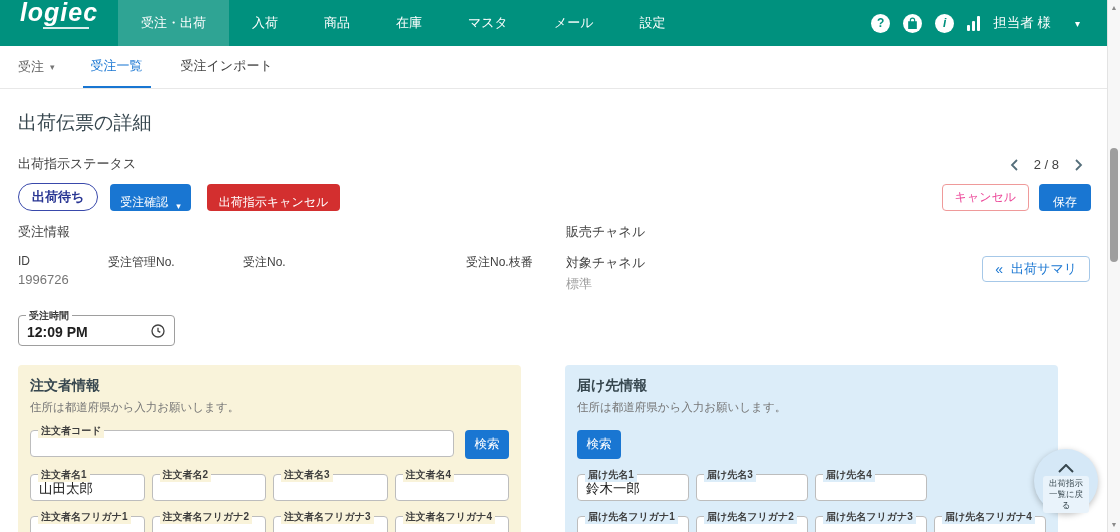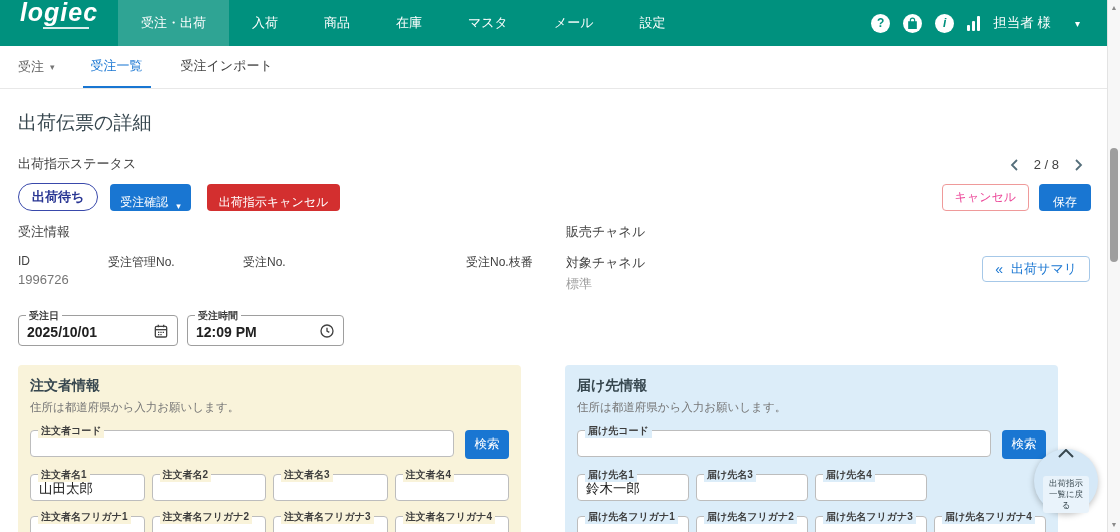--- a/index.html
+++ b/index.html
@@ -78,21 +78,21 @@
   .panel-left .ofield label{background:#f9f3da;}
   .panel-right .ofield label{background:#dcedf9;}
   .panel h2{margin:2px 0 0;font-size:14px;font-weight:600;color:#37474f;}
   .panel .note{font-size:11.5px;color:#757575;margin-top:5px;}
   .prow{display:flex;margin-top:15px;gap:11px;align-items:flex-start;}
   .prow .grow{flex:1;}
   .grid4{display:grid;grid-template-columns:repeat(4,1fr);gap:7px;margin-top:15px;}
   .btn-search{background:#1976d2;color:#fff;border:none;border-radius:4px;width:44px;height:29px;font-size:12.5px;cursor:pointer;font-family:inherit;flex:none;}
 
   
-  .fab{position:absolute;right:22px;top:449px;width:64px;height:64px;border-radius:50%;background:#d5e8f7;box-shadow:0 2px 6px rgba(0,0,0,.25);display:flex;flex-direction:column;align-items:center;justify-content:space-between;z-index:5;cursor:pointer;}
+  .fab{position:absolute;right:22px;top:449px;width:64px;height:64px;border-radius:50%;background:#d5e8f7;box-shadow:0 2px 6px rgba(0,0,0,.25);display:flex;flex-direction:column;align-items:center;justify-content:flex-end;z-index:5;cursor:pointer;}
   .fab-label{margin-top:3px;width:46px;font-size:8.5px;line-height:1.3;color:#37474f;background:#e9f3fb;border-radius:3px;padding:2px 3px;text-align:center;box-sizing:border-box;}
 
   
   .rail{position:absolute;right:0;top:0;width:13px;height:532px;background:#f7f7f7;border-left:1px solid #e3e3e3;z-index:10;box-sizing:border-box;}
   .rail-arrow{position:absolute;left:0;right:0;text-align:center;color:#8a8a8a;font-size:7px;cursor:pointer;}
   .rail-up{top:4px;}.rail-down{bottom:4px;}
   .rail-thumb{position:absolute;top:148px;left:2px;width:8px;height:114px;background:#9e9e9e;border-radius:5px;cursor:pointer;}
 </style>
 </head>
 <body>
@@ -200,37 +200,20 @@
         <div class="target-label">対象チャネル</div>
         <div class="target-value">標準</div>
       </div>
       <button class="btn-summary">
         <span class="dbl">«</span>
         <span>出荷サマリ</span>
       </button>
     </div>
 
     <div class="date-row">
-      <div class="ofield dfield w-date">
-        <label>受注日</label>
-        <input value="2025/10/01" style="">
-        <span class="ficon">
-          <svg width="16" height="16" viewBox="0 0 24 24" fill="none" stroke="#424242" stroke-width="2">
-              <rect x="3.5" y="5" width="17" height="16" rx="2"></rect>
-              <line x1="3.5" y1="10" x2="20.5" y2="10"></line>
-              <line x1="8" y1="2.5" x2="8" y2="6.5"></line>
-              <line x1="16" y1="2.5" x2="16" y2="6.5"></line>
-              <line x1="7.5" y1="14" x2="9.5" y2="14"></line>
-              <line x1="11" y1="14" x2="13" y2="14"></line>
-              <line x1="14.5" y1="14" x2="16.5" y2="14"></line>
-              <line x1="7.5" y1="17.5" x2="9.5" y2="17.5"></line>
-              <line x1="11" y1="17.5" x2="13" y2="17.5"></line>
-            </svg>
-        </span>
-      </div>
       <div class="ofield dfield w-time">
         <label>受注時間</label>
         <input value="12:09 PM" style="">
         <span class="ficon">
           <svg width="16" height="16" viewBox="0 0 24 24" fill="none" stroke="#424242" stroke-width="2">
               <circle cx="12" cy="12" r="9"></circle>
               <polyline points="12,7 12,12 15.5,14"></polyline>
             </svg>
         </span>
       </div>
@@ -284,24 +267,20 @@
             <input value="" style="">
           </div>
         </div>
 
       </section>
 
       <section class="panel panel-right">
         <h2>届け先情報</h2>
         <div class="note">住所は都道府県から入力お願いします。</div>
         <div class="prow">
-          <div class="ofield grow">
-            <label>届け先コード</label>
-            <input value="" style="">
-          </div>
           <button class="btn-search">検索</button>
         </div>
         <div class="grid4">
           <div class="ofield">
             <label>届け先名1</label>
             <input value="鈴木一郎" style="">
           </div>
           <div class="ofield">
             <label>届け先名3</label>
             <input value="" style="">

